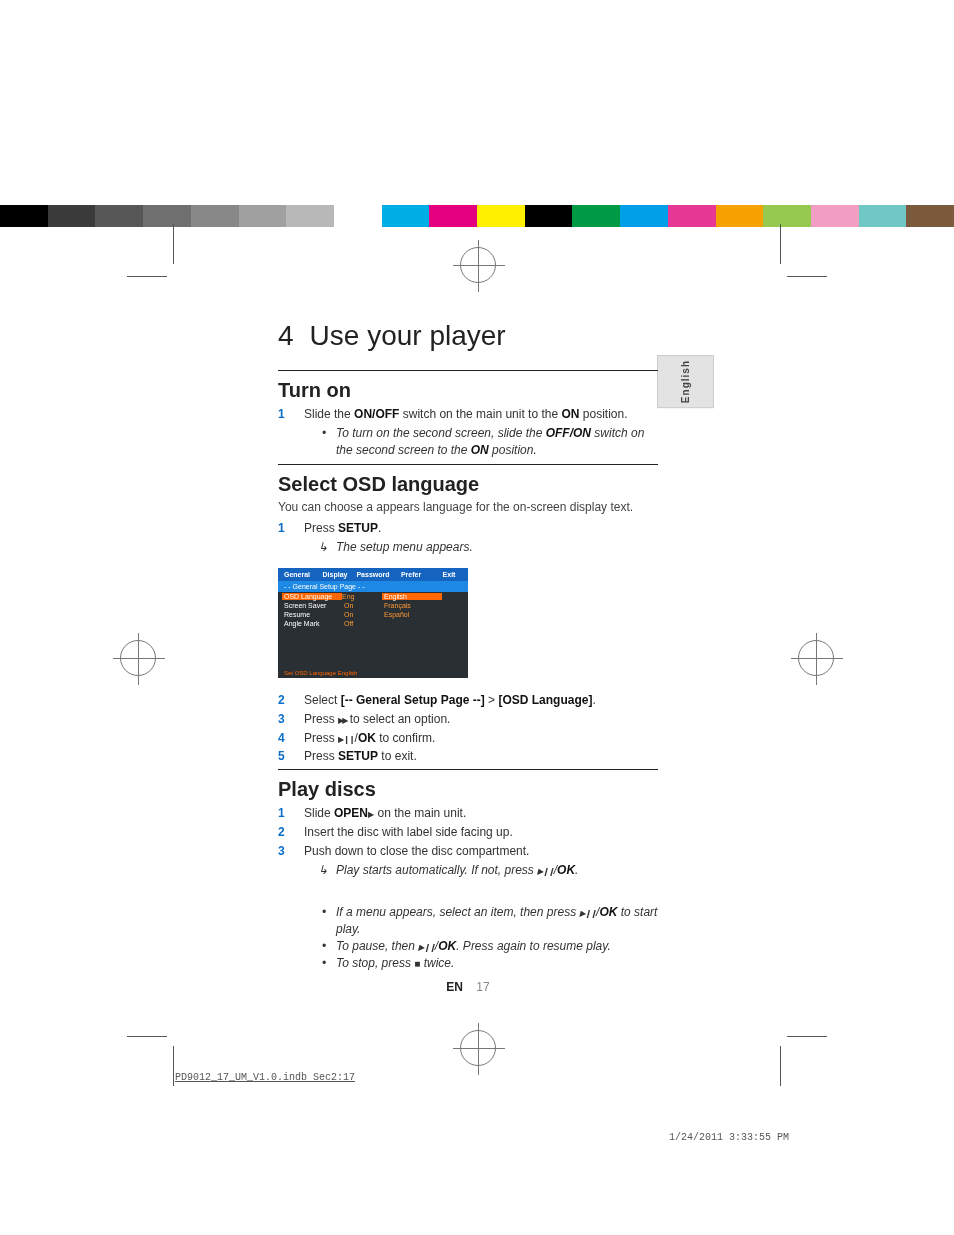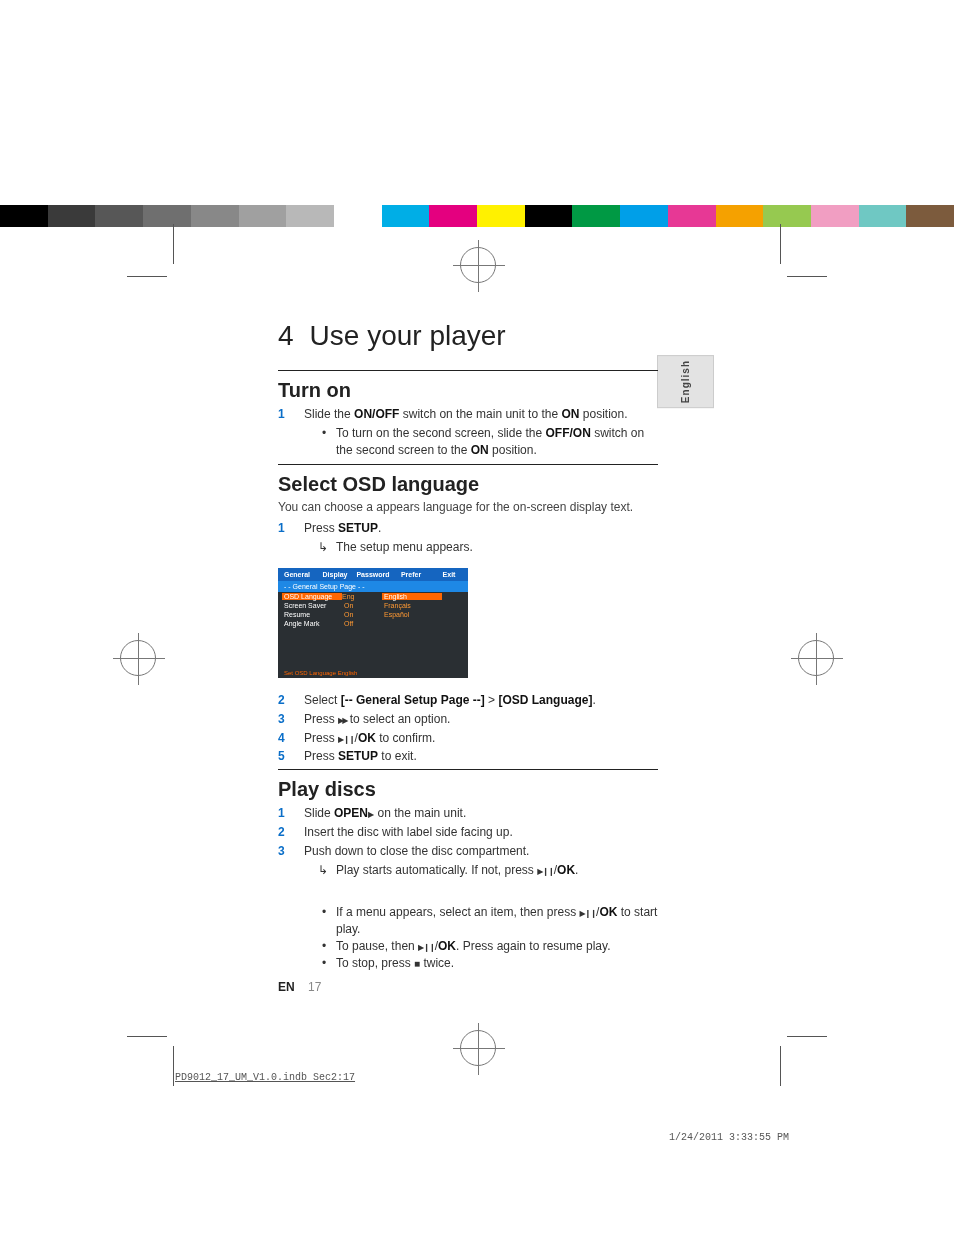--- a/index.html
+++ b/index.html
@@ -101,20 +101,21 @@
   ol.steps > li .num {
     color: #0a6ec8;
     font-weight: bold;
     min-width: 12px;
   }
   ol.steps > li .body { flex: 1; }
   .sub {
     list-style: none;
     margin: 2px 0 2px 18px;
     padding: 0;
+    font-style: italic;
   }
   .sub li {
     font-size: 12px;
     color: #333;
     line-height: 1.4;
     padding-left: 14px;
     position: relative;
   }
   .sub li.arrow::before {
     content: "↳";
@@ -153,21 +154,21 @@
   .osd-row.sel .c1 { background: #ff6600; color: #fff; padding: 0 2px; margin-left: -2px; }
   .osd-row.sel .c3 { background: #ff6600; color:#fff; padding:0 2px; }
   .osd-foot { position:absolute; bottom:2px; left:6px; color:#ff6600; font-size:6px; }
 
   
   .page-footer {
     position: absolute;
     left: 278px;
     top: 980px;
     width: 380px;
-    text-align: left;
+    text-align: center;
     font-size: 12px;
   }
   .page-footer .en { font-weight: bold; color: #222; margin-right: 10px; }
   .page-footer .num { color: #888; }
 
   .imprint-left {
     position: absolute;
     left: 175px;
     top: 1072px;
     font-family: "Courier New", monospace;

